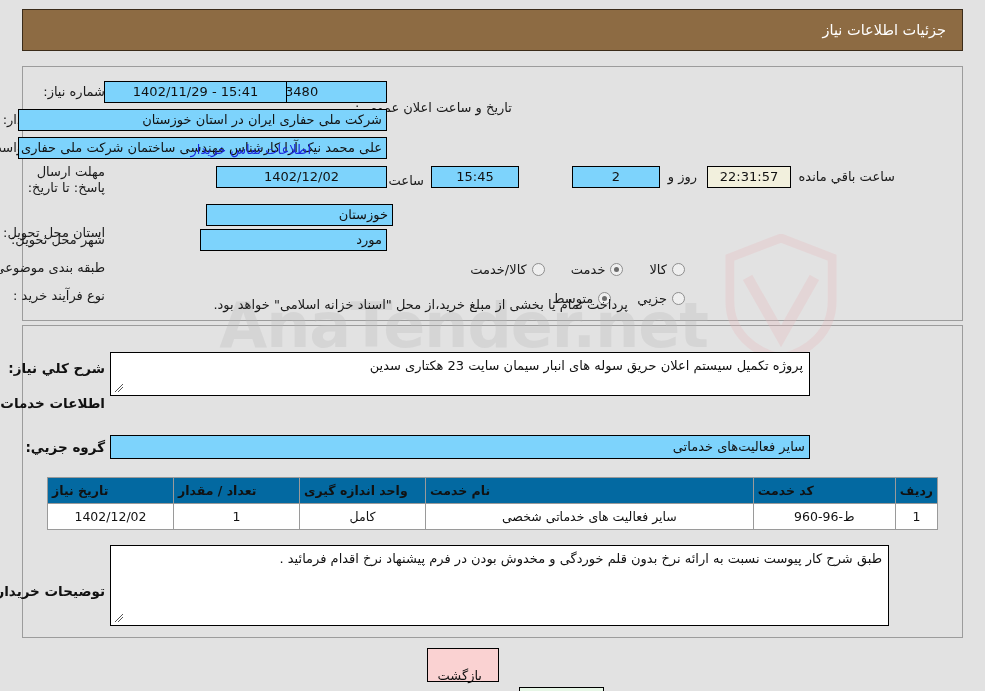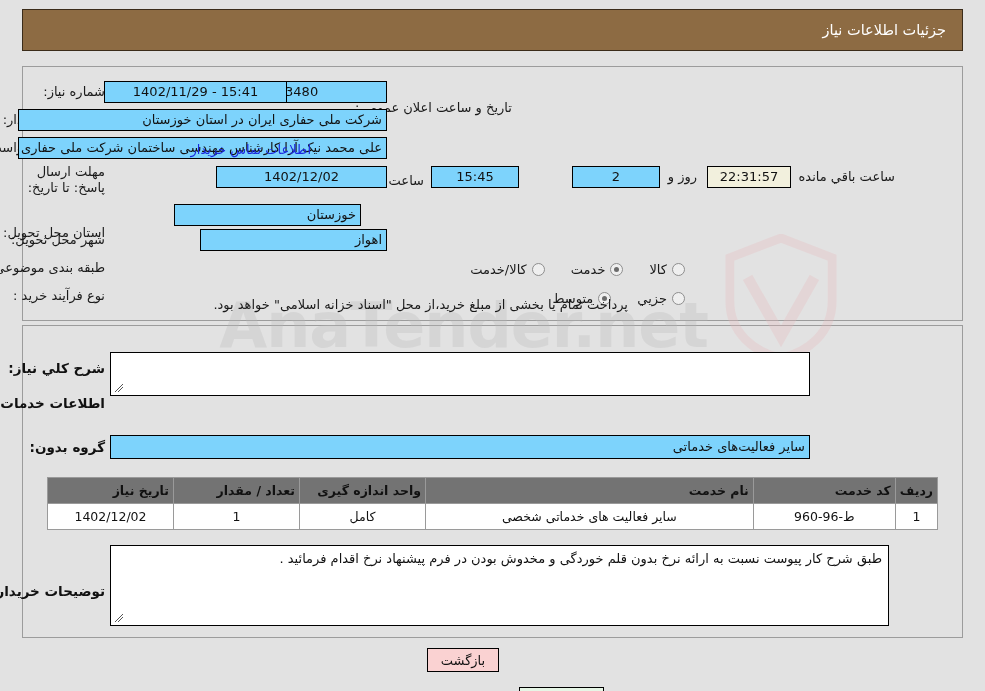--- a/index.html
+++ b/index.html
@@ -208,27 +208,27 @@
     width: 891px;
     z-index: 6;
   }
   table.grid {
     border-collapse: collapse;
     width: 891px;
     font-size: 12.5px;
     direction: rtl;
   }
   table.grid th {
-    background: #737373;
+    background: #0369a1;
     border: 1px solid #9a9a9a;
     color: #111111;
     font-weight: 700;
     height: 26px;
     padding: 2px 4px;
-    text-align: right;
+    text-align: left;
     white-space: nowrap;
   }
   table.grid td {
     background: #ffffff;
     border: 1px solid #9a9a9a;
     color: #111111;
     height: 26px;
     padding: 2px 4px;
     text-align: center;
     white-space: nowrap;
@@ -239,21 +239,21 @@
     position: absolute;
     border: 1px solid #000000;
     font-size: 13px;
     color: #111111;
     text-align: center;
     line-height: 22px;
     height: 24px;
     cursor: pointer;
     z-index: 6;
     font-family: "DejaVu Sans", "Liberation Sans", sans-serif;
-    padding: 1px;
+    padding: 16px;
   }
   .btn-print  { background: #e6f6e6; left: 519px; top: 648px; width: 85px; margin-top: 39px; }
   .btn-back   { background: #fad2d2; left: 427px; top: 648px; width: 72px; }
 </style>
 </head>
 <body>
 
 <div id="root">
 
   <div class="watermark">
@@ -288,24 +288,24 @@
   <div class="lbl lbl-wrap" style="right:880px; top:164px; width:90px;">مهلت ارسال پاسخ: تا تاریخ:</div>
   <div class="txt center" style="right:598px; top:166px; width:171px;">1402/12/02</div>
   <div class="inline-lbl" style="right:561px; top:170px;">ساعت</div>
   <div class="txt center" style="right:466px; top:166px; width:88px;">15:45</div>
   <div class="txt center" style="right:325px; top:166px; width:88px;">2</div>
   <div class="inline-lbl" style="right:288px; top:166px;">روز و</div>
   <div class="txt khaki center" style="right:194px; top:166px; width:84px;">22:31:57</div>
   <div class="inline-lbl" style="right:90px; top:166px;">ساعت باقي مانده</div>
 
   <div class="lbl" style="right:880px; top:225px; width:100px;">استان محل تحویل:</div>
-  <div class="txt right" style="right:624px; top:204px; width:187px;">خوزستان</div>
+  <div class="txt right" style="right:592px; top:204px; width:187px;font-family:Liberation Serif, serif;">خوزستان</div>
 
   <div class="lbl" style="right:880px; top:232px; width:96px;">شهر محل تحویل:</div>
-  <div class="txt right" style="right:598px; top:229px; width:187px;">اهواز</div>
+  <div class="txt right" style="right:598px; top:229px; width:187px;">مورد</div>
 
   <div class="lbl" style="right:880px; top:260px; width:100px;">طبقه بندی موضوعی:</div>
   <div class="radio-row" style="right:300px; top:258px;">
     <div class="radio-item">
       <span class="radio-dot"></span>
       <span>کالا</span>
     </div>
     <div class="radio-item">
       <span class="radio-dot on"></span>
       <span>خدمت</span>
@@ -326,29 +326,30 @@
       <span class="radio-dot on"></span>
       <span>متوسط</span>
     </div>
   </div>
   <div class="note-line" style="right:357px; top:296px;">پرداخت تمام یا بخشی از مبلغ خرید،از محل "اسناد خزانه اسلامی" خواهد بود.</div>
 
   <div class="panel panel-mid"></div>
 
   <div class="fld-label-bold" style="right:880px; top:358px;">شرح کلي نیاز:</div>
   <div class="ta" style="right:175px; top:352px; left:null; width:700px; height:44px;">
+    <span>پروژه تکمیل سیستم اعلان حریق سوله های انبار سیمان سایت 23 هکتاری سدین</span>
     <svg class="grip" viewBox="0 0 10 10">
       <line x1="1" y1="9" x2="9" y2="1" stroke="#555" stroke-width="1"></line>
       <line x1="4" y1="9" x2="9" y2="4" stroke="#555" stroke-width="1"></line>
     </svg>
   </div>
 
   <div class="sect-title" style="right:880px; top:395px;">اطلاعات خدمات مورد نیاز</div>
 
-  <div class="fld-label-bold" style="right:880px; top:437px;">گروه بدون:</div>
+  <div class="fld-label-bold" style="right:880px; top:437px;">گروه جزیي:</div>
   <div class="txt right" style="right:175px; top:435px; width:700px; height:24px; line-height:22px;">سایر فعالیت‌های خدماتی</div>
 
   <div class="tbl-wrap">
     <table class="grid">
       <thead>
         <tr>
           <th style="width:36px;">ردیف</th>
           <th style="width:142px;">کد خدمت</th>
           <th>نام خدمت</th>
           <th style="width:126px;">واحد اندازه گیری</th>

